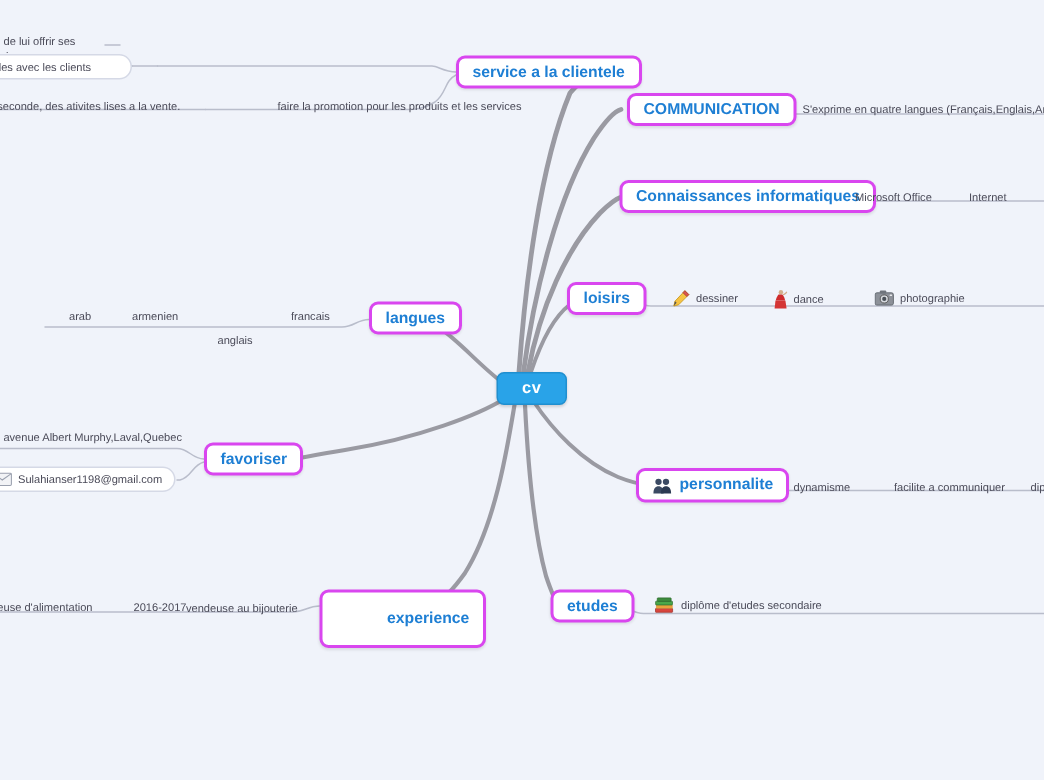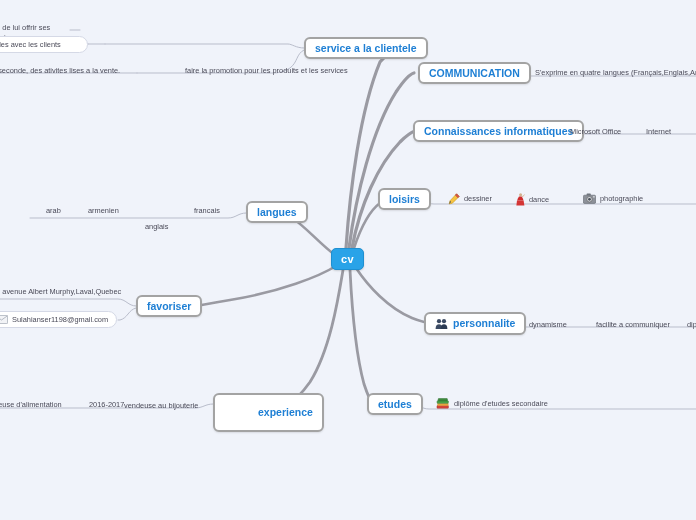--- a/index.html
+++ b/index.html
@@ -44,21 +44,21 @@
     font-size: 11px;
     letter-spacing: 0.3px;
     display: flex;
     align-items: center;
     justify-content: center;
     box-shadow: 0 1px 2px rgba(0,0,0,0.15);
   }
 
   .main-node {
     background: #ffffff;
-    border: 2px solid #a3a3a3;
+    border: 2px solid #d946ef;
     border-radius: 6px;
     color: #1e7fd4;
     font-weight: bold;
     font-size: 10.5px;
     display: flex;
     align-items: center;
     justify-content: center;
     gap: 5px;
     padding: 0 9px;
     box-shadow: 0 1px 2px rgba(0,0,0,0.10);
@@ -137,21 +137,21 @@
       <path d="M136,308 C128,310 128,318 120,320 L118,320"></path>
 
       <path d="M506,323 C514,323 516,327 524,327 L696,327"></path>
 
       <path d="M213,404 C205,404 203,408 195,408 L0,408"></path>
 
       <path d="M411,404 C419,404 421,409 429,409 L696,409"></path>
     </g>
   </svg>
 
-  <div class="node root-node" style="left:331px; top:248px; width:33px; height:22px;">
+  <div class="node root-node" style="left:331px; top:248px; width:47px; height:22px;">
     <span>cv</span>
   </div>
 
   <div class="node main-node" style="left:304px; top:37px; height:22px;">
     <span class="label">service a la clientele</span>
   </div>
 
   <div class="node main-node" style="left:418px; top:62px; height:22px;justify-content:center;">
     <span class="label">COMMUNICATION</span>
   </div>

